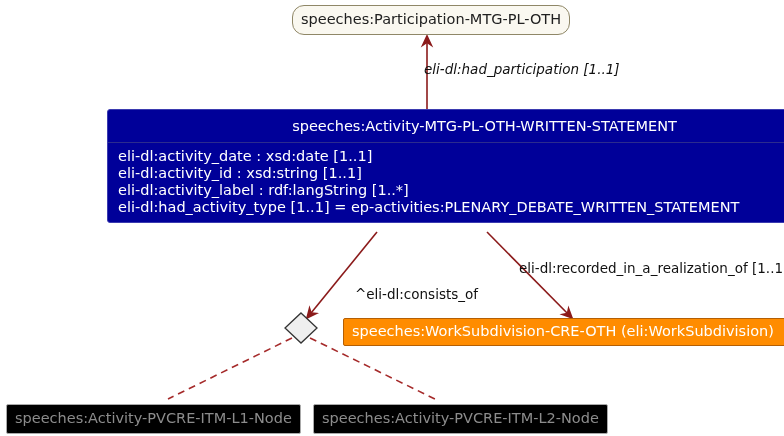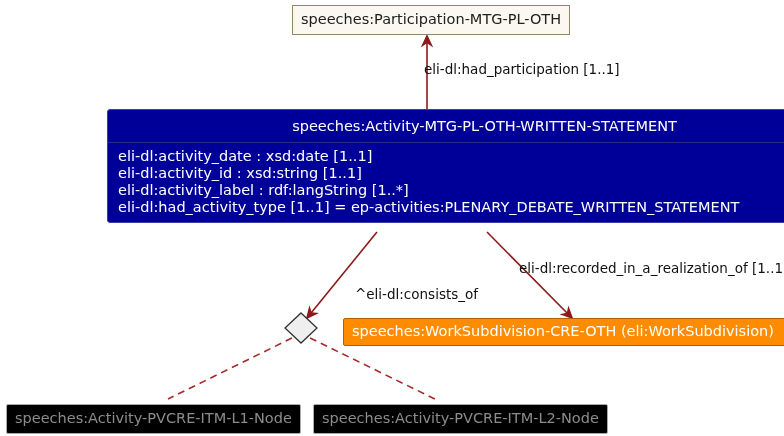--- a/index.html
+++ b/index.html
@@ -32,21 +32,21 @@
   
   .node {
     position: absolute;
     box-sizing: border-box;
     white-space: nowrap;
   }
 
   .node-plain {
     background: #faf8f0;
     border: 1px solid #8f8767;
-    border-radius: 0;
+    border-radius: 12px;
     color: #202020;
     font-size: 14.5px;
     line-height: 1;
     padding: 6px 8px 7px 8px;
   }
 
   .node-ghost {
     background: #000000;
     border: 1px solid #aaaaaa;
     border-radius: 2px;
@@ -160,21 +160,21 @@
   </div>
 
   <div class="node node-ghost" style="left:6px; top:404px;">
     <span>speeches:Activity-PVCRE-ITM-L1-Node</span>
   </div>
 
   <div class="node node-ghost" style="left:313px; top:404px;">
     <span>speeches:Activity-PVCRE-ITM-L2-Node</span>
   </div>
 
-  <div class="edge-label" style="left:424px; top:62px;">eli-dl:had_participation [1..1]</div>
+  <div class="edge-label" style="left:424px; top:62px;font-style:italic;">eli-dl:had_participation [1..1]</div>
 
   <div class="edge-label centered" style="left:355px; top:257px; width:120px;">
     <div>^eli-dl:consists_of</div>
   </div>
 
   <div class="edge-label" style="left:519px; top:261px;">eli-dl:recorded_in_a_realization_of [1..1]</div>
 
 </div>
 
 </body></html>

